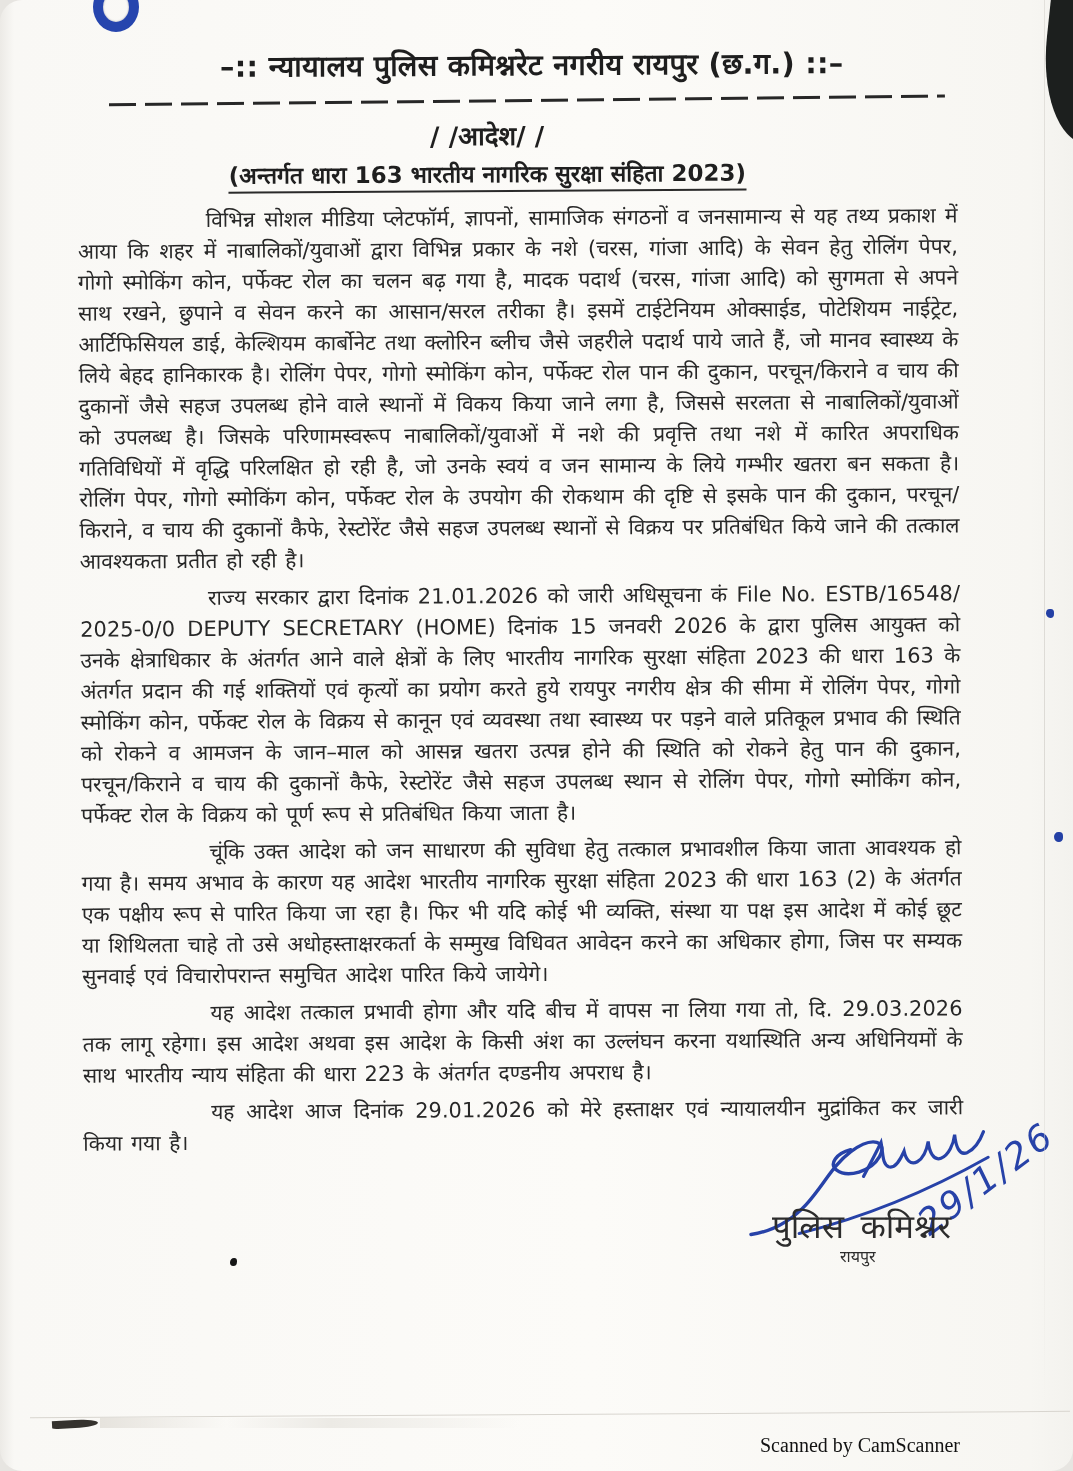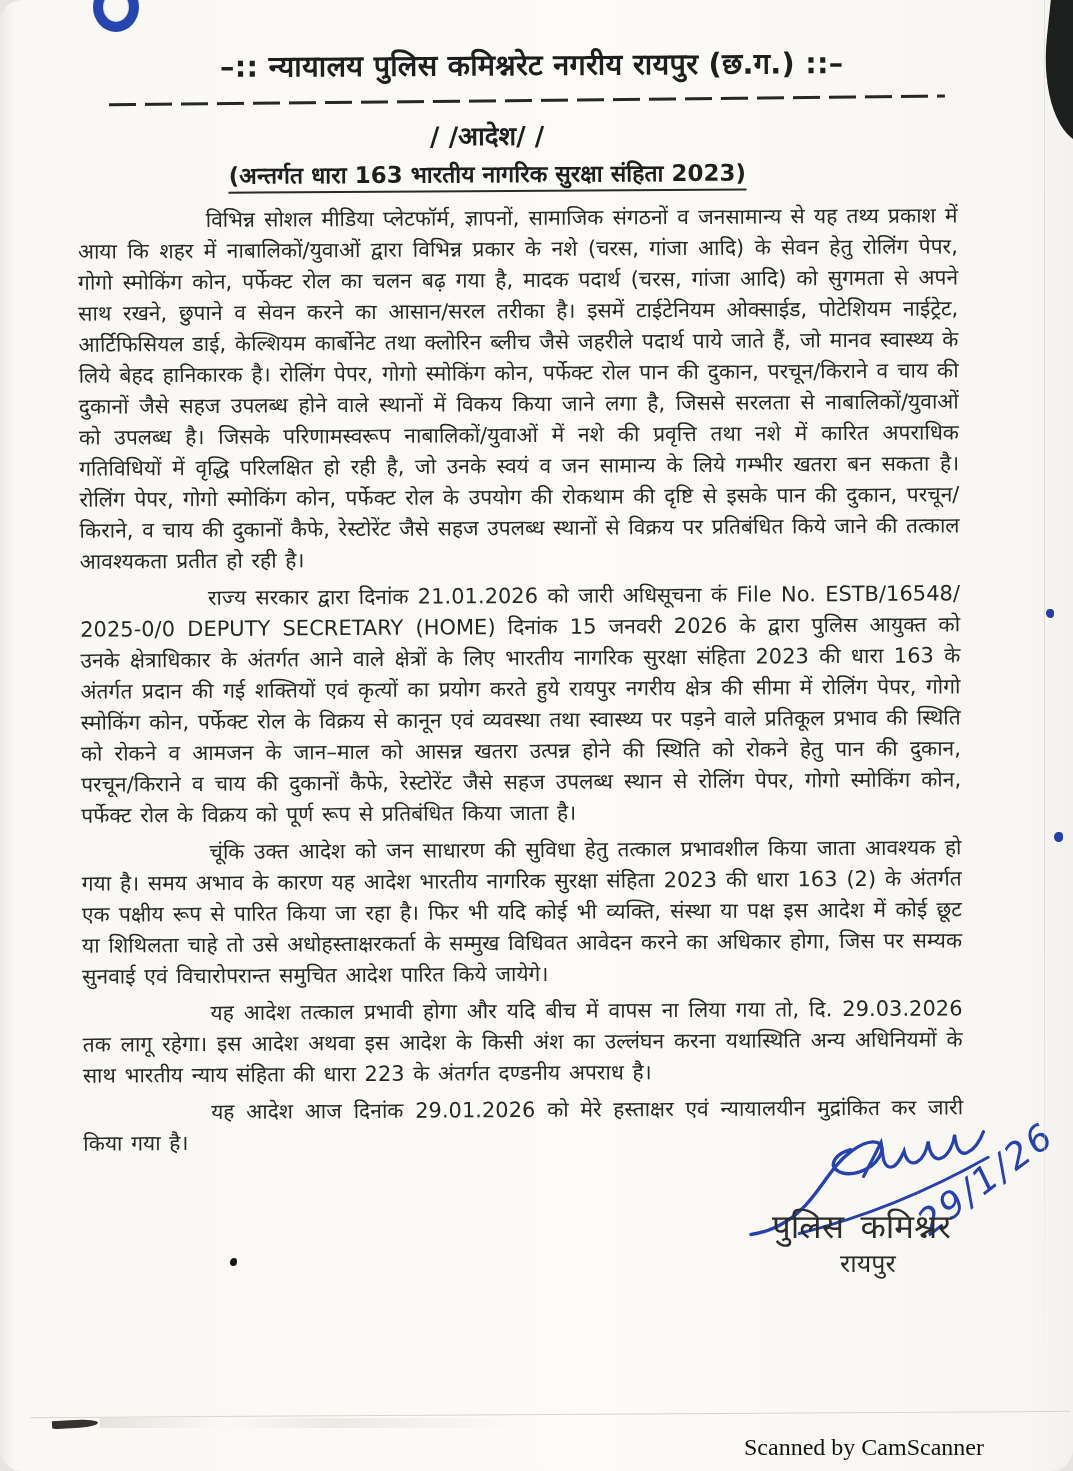--- a/index.html
+++ b/index.html
@@ -88,21 +88,21 @@
     font-style: italic;
     letter-spacing: 3px;
   }
   .sig-designation {
     position: absolute; left: 772px; top: 1203px;
     font-size: 33px; color: #2c2c2c;
     word-spacing: 6px;
   }
   .sig-place {
     position: absolute; left: 840px; top: 1245px;
-    font-size: 25px; color: #2c2c2c;
+    font-size: 16px; color: #2c2c2c;
   }
   .ink-dot {
     position: absolute; left: 230px; top: 1258px;
     width: 7px; height: 8px; background: #161616; border-radius: 60% 40% 55% 45%;
   }
   .blue-dot { position: absolute; background: #2440a5; border-radius: 55% 45% 50% 60%; }
   .blue-dot.d1 { left: 1046px; top: 609px; width: 8px; height: 9px; }
   .blue-dot.d2 { left: 1054px; top: 832px; width: 9px; height: 10px; }
   .fold-line {
     position: absolute; left: 1044px; top: 0; width: 1px; height: 1400px;
@@ -119,23 +119,23 @@
     width: 46px; height: 8px; background: #35322e;
     border-radius: 0 80% 80% 20%;
     transform: rotate(-3deg);
   }
   .crease-smudge {
     position: absolute; left: 100px; top: 1418px;
     width: 420px; height: 10px;
     background: linear-gradient(90deg, #e6e3dd, transparent 30%, #eceae5 55%, transparent);
   }
   .camscanner {
-    position: absolute; left: 744px; top: 1434px;
+    position: absolute; left: 760px; top: 1434px;
     font-family: "Liberation Serif", "DejaVu Serif", serif;
-    font-size: 24px; color: #121212;
+    font-size: 20px; color: #121212;
     white-space: nowrap;
   }
 </style>
 </head>
 <body>
 
 <div class="page">
 
   <div class="corner-shadow"></div>
   <div class="punch-ring"></div>

